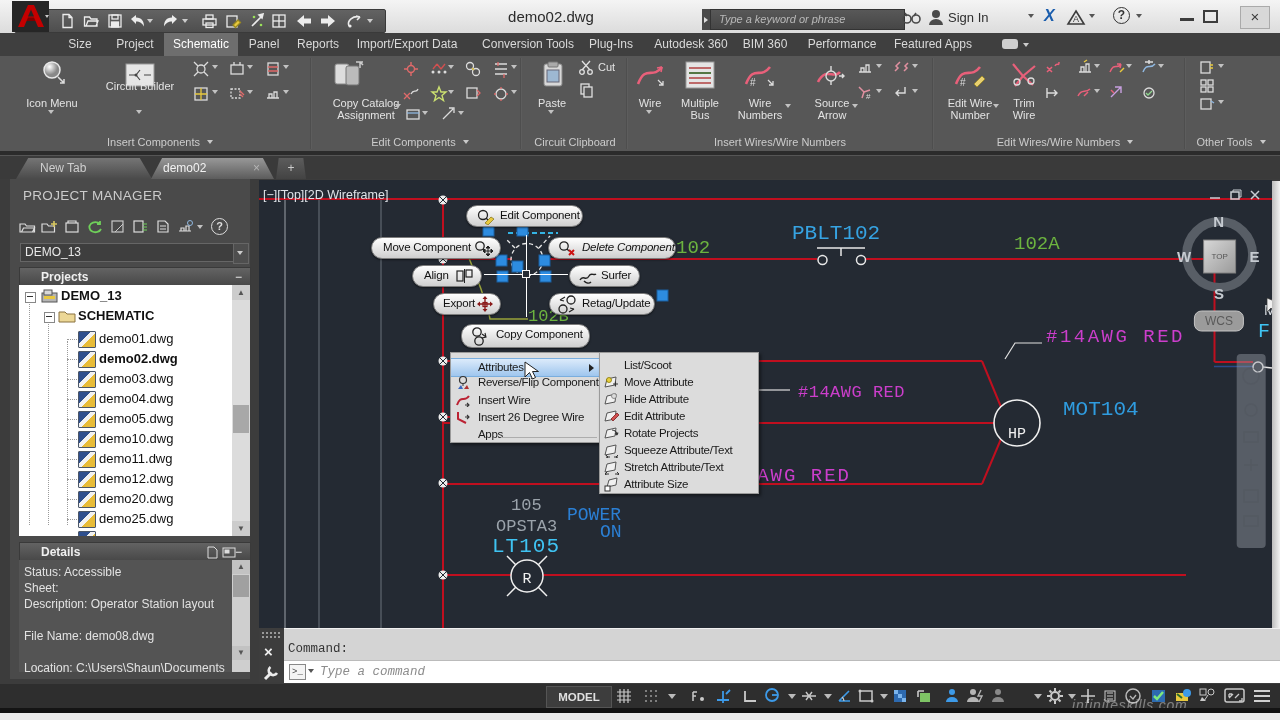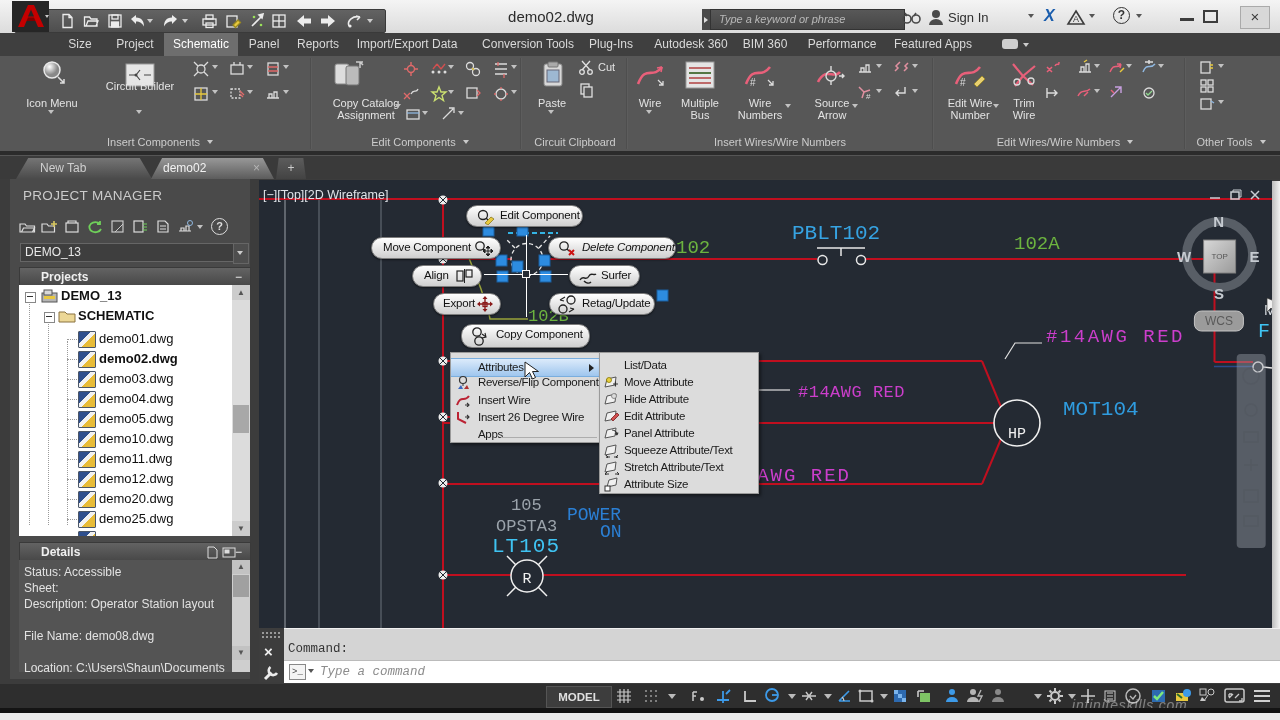--- a/index.html
+++ b/index.html
@@ -871,38 +871,38 @@
           <path d="M10 13 l4 0 m-2 -2 l2 2 l-2 2" stroke="#333" stroke-width="1.1" fill="none"></path>
         </svg><span style="margin-left:27px;">Insert Wire</span></div>
   <div class="mitem" style="top:56px;"><svg class="mico" style="left:4px;top:0px;" width="17" height="17">
           <path d="M3 3 v7 l8 4" stroke="#bb2233" stroke-width="2" fill="none"></path>
           <path d="M10 8 l4 0 m-2 -2 l2 2 l-2 2" stroke="#333" stroke-width="1.1" fill="none"></path>
         </svg><span style="margin-left:27px;">Insert 26 Degree Wire</span></div>
   <div class="mitem" style="top:73px;"><span style="margin-left:27px;">Apps</span></div>
   <div style="position:absolute;left:50px;top:84px;width:96px;height:1px;background:#adadad;"></div>
 </div>
 <div class="menu" style="left:599px;top:352px;width:158px;height:140px;">
-  <div class="mitem" style="top:4px;"><span style="margin-left:24px;">List/Data</span></div>
+  <div class="mitem" style="top:4px;"><span style="margin-left:24px;">List/Scoot</span></div>
   <div class="mitem" style="top:21px;"><svg class="mico" style="left:3px;top:1px;" width="18" height="15">
           <path d="M2 12 l2 -8 l9 -2 l-1 8 z" fill="#f0f0f0" stroke="#555" stroke-width="1"></path>
           <circle cx="6" cy="5" r="2.5" fill="#e8d040" stroke="#887700" stroke-width="0.8"></circle>
           <path d="M10 9 h5 m-2.5 -2.5 v5" stroke="#333" stroke-width="1.1"></path>
         </svg><span style="margin-left:24px;">Move Attribute</span></div>
   <div class="mitem" style="top:38px;"><svg class="mico" style="left:3px;top:1px;" width="18" height="15">
           <path d="M2 12 l2 -8 l9 -2 l-1 8 z" fill="#f0f0f0" stroke="#555" stroke-width="1"></path>
           <circle cx="11" cy="4" r="2.5" fill="#dcdcdc" stroke="#777" stroke-width="0.8"></circle>
         </svg><span style="margin-left:24px;">Hide Attribute</span></div>
   <div class="mitem" style="top:55px;"><svg class="mico" style="left:3px;top:1px;" width="18" height="15">
           <path d="M2 12 l2 -8 l9 -2 l-1 8 z" fill="#f0f0f0" stroke="#555" stroke-width="1"></path>
           <path d="M8 10 l6 -6 l2 2 l-6 6 z" fill="#d05050" stroke="#802020" stroke-width="0.8"></path>
         </svg><span style="margin-left:24px;">Edit Attribute</span></div>
   <div class="mitem" style="top:72px;"><svg class="mico" style="left:3px;top:1px;" width="18" height="15">
           <path d="M2 12 l2 -8 l9 -2 l-1 8 z" fill="#f0f0f0" stroke="#555" stroke-width="1"></path>
           <path d="M9 4 a5 5 0 0 1 5 5 m0 0 l-2 -1.5 m2 1.5 l1 -2.5" stroke="#333" stroke-width="1.1" fill="none"></path>
-        </svg><span style="margin-left:24px;">Panel Attribute</span></div>
+        </svg><span style="margin-left:24px;">Rotate Projects</span></div>
   <div class="mitem" style="top:89px;"><svg class="mico" style="left:3px;top:1px;" width="18" height="15">
           <path d="M2 12 l2 -8 l9 -2 l-1 8 z" fill="#f0f0f0" stroke="#555" stroke-width="1"></path>
           <path d="M3 14 l4 0 m-4 -2 l2 2 l-2 1.5 M15 14 l-4 0 m4 -2 l-2 2 l2 1.5" stroke="#333" stroke-width="1" fill="none"></path>
         </svg><span style="margin-left:24px;">Squeeze Attribute/Text</span></div>
   <div class="mitem" style="top:106px;"><svg class="mico" style="left:3px;top:1px;" width="18" height="15">
           <path d="M2 12 l2 -8 l9 -2 l-1 8 z" fill="#f0f0f0" stroke="#555" stroke-width="1"></path>
           <path d="M6 14 l-4 0 m2 -2 l-2 2 l2 1.5 M12 14 l4 0 m-2 -2 l2 2 l-2 1.5" stroke="#333" stroke-width="1" fill="none"></path>
         </svg><span style="margin-left:24px;">Stretch Attribute/Text</span></div>
   <div class="mitem" style="top:123px;"><svg class="mico" style="left:3px;top:1px;" width="18" height="15">
           <path d="M4 10 l2 -7 l8 -2 l-1 7 z" fill="#f0f0f0" stroke="#555" stroke-width="1"></path>

